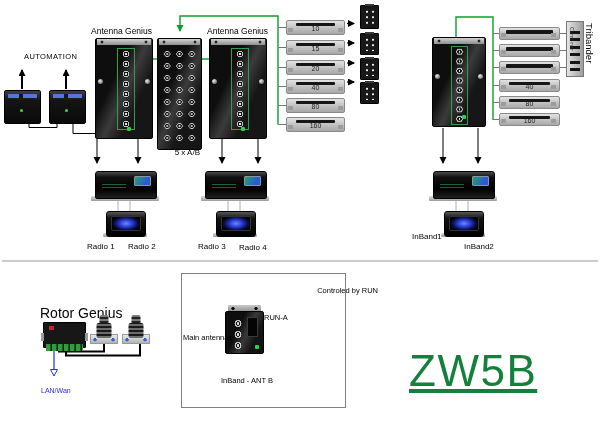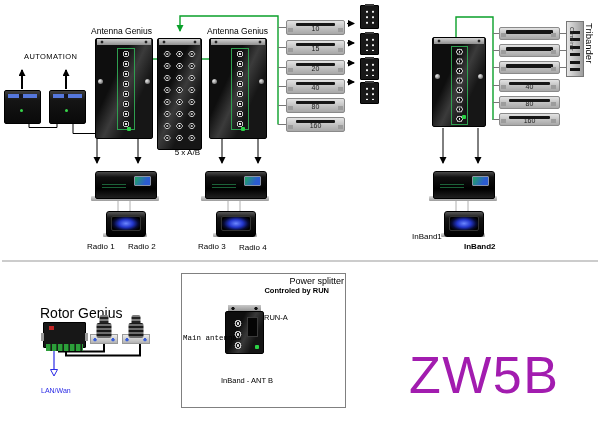--- a/index.html
+++ b/index.html
@@ -81,21 +81,21 @@
     background-image:radial-gradient(circle at 5px 3.5px,#111 0 1.4px,rgba(0,0,0,0) 1.9px),
                      radial-gradient(circle at calc(100% - 5px) 3.5px,#111 0 1.4px,rgba(0,0,0,0) 1.9px),
                      linear-gradient(#c9c9c9,#8c8c8c);}
   .ps-body{position:absolute;background:linear-gradient(115deg,#0e0e0e 35%,#383838 55%,#141414 75%);
     border:1px solid #000;border-radius:2px;}
   .ps-conns{position:absolute;left:7px;top:6px;width:10px;height:33px;
     background-image:radial-gradient(circle,#eaeaea 0 1.1px,#101010 1.2px 2.4px,#c9c9c9 2.5px 3.3px,rgba(0,0,0,0) 3.6px);
     background-size:100% 11px;}
   .ps-slot{position:absolute;left:21px;top:5px;width:9px;height:18px;background:#050505;border:1px solid #3a3a3a;}
   .ps-led{position:absolute;right:4px;bottom:4px;width:4px;height:4px;background:#2bd245;border-radius:1px;}
-  .callsign{position:absolute;font-size:52px;letter-spacing:1.5px;color:#a21caf;line-height:1;}
+  .callsign{position:absolute;font-size:44px;letter-spacing:1.5px;color:#15803d;line-height:1;text-decoration:underline;}
   .blue{color:#2a2ae6;}
 </style>
 </head>
 <body>
 
 <div id="stage">
 
   <svg id="wires" width="600" height="424" viewBox="0 0 600 424">
     <defs>
       <marker id="mk-b" markerWidth="8" markerHeight="8" refX="6" refY="3.5" orient="auto" markerUnits="userSpaceOnUse">
@@ -293,21 +293,21 @@
   <div class="radio-base" style="left:441px;top:233px;width:44px;height:4px;"></div>
   <div class="dev-small" style="left:444px;top:211px;width:38px;height:24px;">
       <div class="s-screen"></div>
     </div>
 
   <div class="lbl" style="left:87px;top:243px;">Radio 1</div>
   <div class="lbl" style="left:128px;top:243px;">Radio 2</div>
   <div class="lbl" style="left:198px;top:243px;">Radio 3</div>
   <div class="lbl" style="left:239px;top:244px;">Radio 4</div>
   <div class="lbl" style="left:412px;top:233px;">InBand1</div>
-  <div class="lbl" style="left:464px;top:243px;font-weight:bold;">InBand2</div>
+  <div class="lbl" style="left:464px;top:243px;">InBand2</div>
 
   <div class="lbl" style="left:40px;top:306px;font-size:14px;">Rotor Genius</div>
   <div class="rg-dev" style="left:43px;top:322px;width:41px;height:24px;">
     <div class="rg-red"></div>
     <div class="rg-term"></div>
     <div class="rg-tab" style="left:-3px;"></div>
     <div class="rg-tab" style="right:-3px;"></div>
   </div>
   <div class="rotor" style="left:90px;top:315px;width:28px;height:29px;">
     <div class="rotor-base"></div>
@@ -315,27 +315,26 @@
     <div class="rotor-motor"></div>
   </div>
   <div class="rotor" style="left:122px;top:315px;width:28px;height:29px;">
     <div class="rotor-base"></div>
     <div class="rotor-cap"></div>
     <div class="rotor-motor"></div>
   </div>
   <div class="lbl blue" style="left:41px;top:387px;font-size:7px;">LAN/Wan</div>
 
   <div class="ps-box" style="left:181px;top:273px;width:163px;height:133px;"></div>
-  <div class="lbl ctr" style="left:181px;top:277px;width:163px;font-size:9px;">Power splitter</div>
-  <div class="lbl ctr" style="left:181px;top:287px;width:148px;font-size:7.5px;font-weight:bold;">Controled by RUN</div>
+  <div class="lbl ctr" style="left:181px;top:287px;width:197px;font-size:7.5px;">Controled by RUN</div>
   <div class="ps-bracket" style="left:228px;top:305px;width:33px;"></div>
   <div class="ps-body" style="left:225px;top:311px;width:37px;height:41px;">
     <div class="ps-conns"></div>
     <div class="ps-slot"></div>
     <div class="ps-led"></div>
   </div>
-  <div class="lbl" style="left:183px;top:334px;font-size:7.5px;font-family:Liberation Mono, monospace;">Main antennas</div>
+  <div class="lbl" style="left:183px;top:334px;font-size:7.5px;">Main antennas</div>
   <div class="lbl" style="left:264px;top:314px;font-size:7.5px;">RUN-A</div>
   <div class="lbl" style="left:221px;top:377px;font-size:7.5px;">InBand - ANT B</div>
 
   <div class="callsign" style="left:409px;top:349px;">ZW5B</div>
 
 </div>
 
 </body></html>

